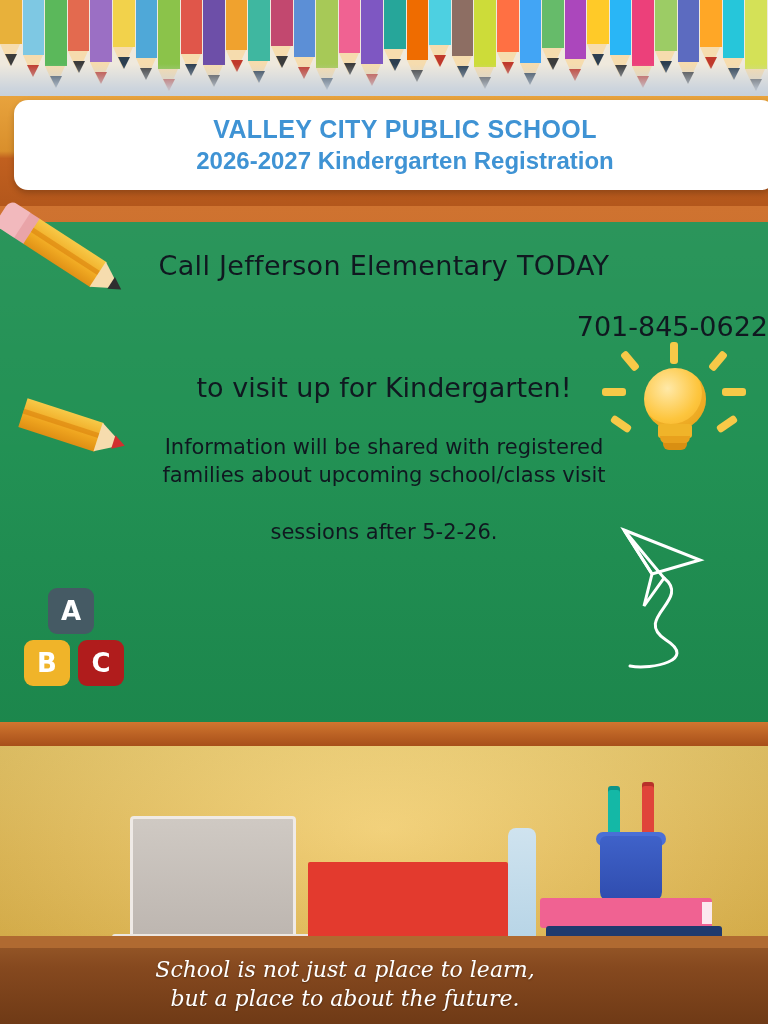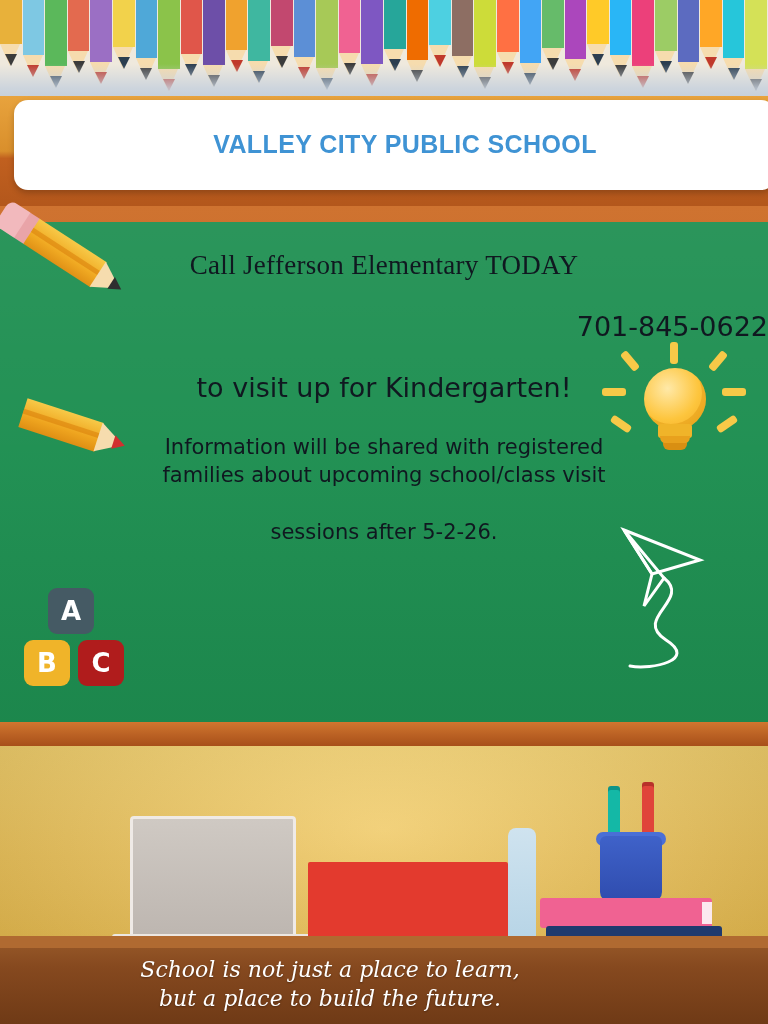--- a/index.html
+++ b/index.html
@@ -134,21 +134,20 @@
     top: 250px; left: 0;
     width: 768px;
     text-align: center;
     color: #101820;
     font-family: "DejaVu Sans", sans-serif;
   }
   .bt-line {
     font-size: 27px;
     letter-spacing: 0.3px;
     margin: 0 0 30px 0;
-    font-family: Liberation Serif, serif;
   }
   .bt-phone {
     font-size: 27px;
     margin: 0 0 30px 0;
     text-align: right;
   }
   .bt-signup {
     font-size: 27px;
     margin: 0 0 30px 0;
   }
@@ -373,21 +372,21 @@
     width: 12px; height: 56px;
     border-radius: 3px;
   }
   .marker-teal { top: 790px; left: 608px; background: #14b8a6; }
   .marker-red  { top: 786px; left: 642px; background: #e0443a; }
   .marker-cap-teal { position: absolute; top: 786px; left: 608px; width: 12px; height: 12px; background: #0d9488; border-radius: 3px; }
   .marker-cap-red { position: absolute; top: 782px; left: 642px; width: 12px; height: 12px; background: #b8312a; border-radius: 3px; }
 
   .quote {
     position: absolute;
-    top: 956px; left: 0;
+    top: 956px; left: 15px;
     width: 660px;
     text-align: center;
     color: #ffffff;
     font-family: "DejaVu Serif", serif;
     font-style: italic;
     font-size: 22px;
     line-height: 1.3;
     text-shadow: 0 1px 2px rgba(0,0,0,0.35);
   }
 </style>
@@ -568,20 +567,21 @@
           <div class="wood" style="top: 69px; border-left-width: 10.7941px; border-right-width: 10.7941px;"></div>
           <div class="tip" style="top: 79px; left: 4.79412px; border-top-color: rgb(59, 59, 59);"></div>
         </div>
       </div>
     <div class="band-shadow"></div>
   </div>
 
   <div class="title-shelf"></div>
   <div class="title-card">
     <div class="title-line1">VALLEY CITY PUBLIC SCHOOL</div>
+    <div class="title-line2">2026-2027 Kindergarten Registration</div>
   </div>
 
   <div class="board-frame"></div>
   <div class="board"></div>
   <div class="board-sheen"></div>
   <div class="board-ledge"></div>
 
   <div class="board-pencil bp1">
     <div class="bp-shape">
       <div class="bp-eraser"></div>
@@ -660,15 +660,15 @@
   <div class="book-pink">
       <div class="pages"></div>
     </div>
   <div class="book-navy"></div>
 
   <div class="desk"></div>
   <div class="desk-edge"></div>
 
   <div class="quote">
     <div>School is not just a place to learn,</div>
-    <div>but a place to build the future.</div>
+    <div>but a place to about the future.</div>
   </div>
 </div>
 
 </body></html>

